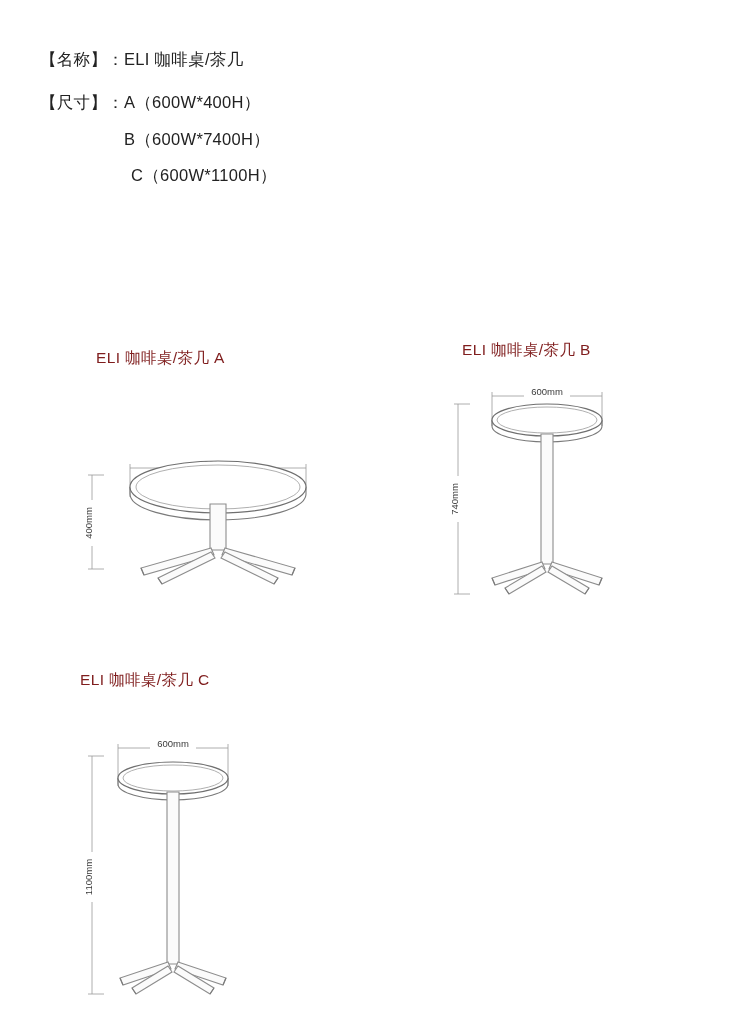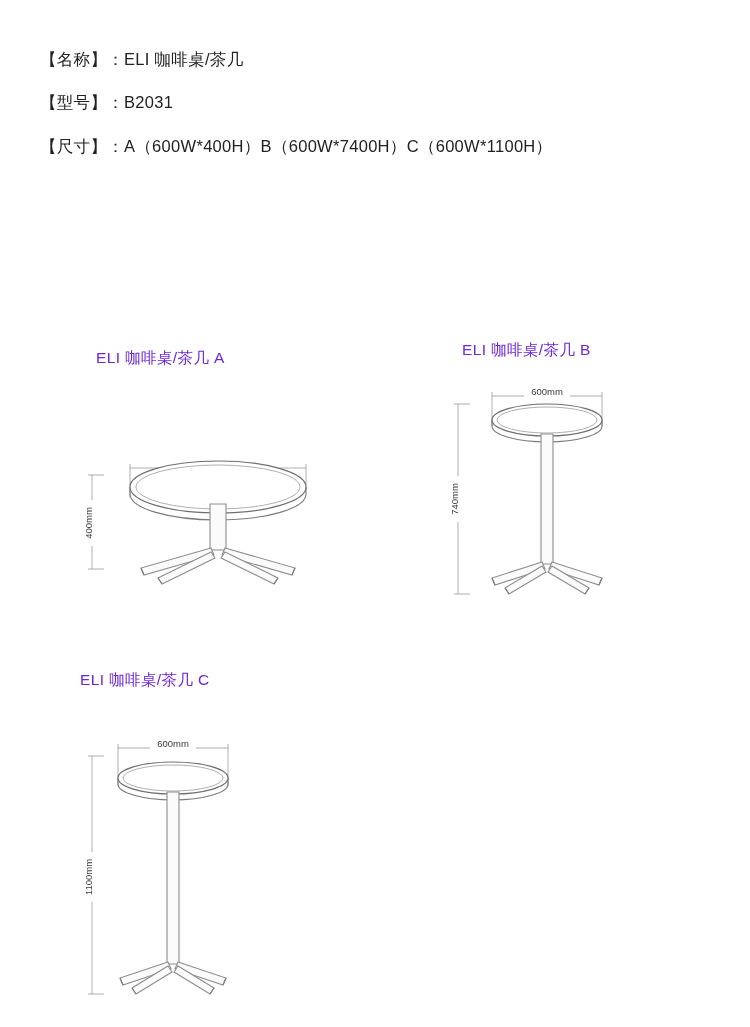--- a/index.html
+++ b/index.html
@@ -36,38 +36,38 @@
     white-space: nowrap;
   }
   .spec-value {
     white-space: nowrap;
   }
   .spec-row.sizes {
     margin-bottom: 0;
   }
   .size-list {
     display: flex;
-    flex-direction: row;
+    flex-direction: column;
   }
   .size-line {
     font-size: 16.5px;
     line-height: 1.35;
     margin-bottom: 14px;
     white-space: nowrap;
     letter-spacing: 0.3px;
   }
-  .size-line:last-child { margin-bottom: 0; }
+  .size-line:last-child { margin-bottom: 0; margin-left: 7px; }
 
   
   .figure {
     position: absolute;
   }
   .fig-title {
     font-size: 15.5px;
-    color: #6d28d9;
+    color: #7f1d1d;
     letter-spacing: 0.4px;
     white-space: nowrap;
   }
   .fig-a { left: 28px;  top: 348px; width: 360px; height: 280px; }
   .fig-b { left: 420px; top: 340px; width: 300px; height: 280px; }
   .fig-c { left: 28px;  top: 670px; width: 330px; height: 340px; text-align: right; }
 
   .fig-a .fig-title { position: absolute; left: 68px;  top: 0; }
   .fig-b .fig-title { position: absolute; left: 42px;  top: 0; }
   .fig-c .fig-title { position: absolute; left: 52px;  top: 0; }
@@ -107,24 +107,20 @@
 </head>
 <body>
 
 <div class="spec-block">
 
   <div class="spec-row">
     <span class="spec-label">【名称】：</span>
     <span class="spec-value">ELI 咖啡桌/茶几</span>
   </div>
 
-  <div class="spec-row">
-    <span class="spec-label">【型号】：</span>
-    <span class="spec-value">B2031</span>
-  </div>
 
 
   <div class="spec-row sizes">
     <span class="spec-label">【尺寸】：</span>
     <span class="size-list">
       <span class="size-line">A（600W*400H）</span>
       <span class="size-line">B（600W*7400H）</span>
       <span class="size-line">C（600W*1100H）</span>
     </span>
   </div>

